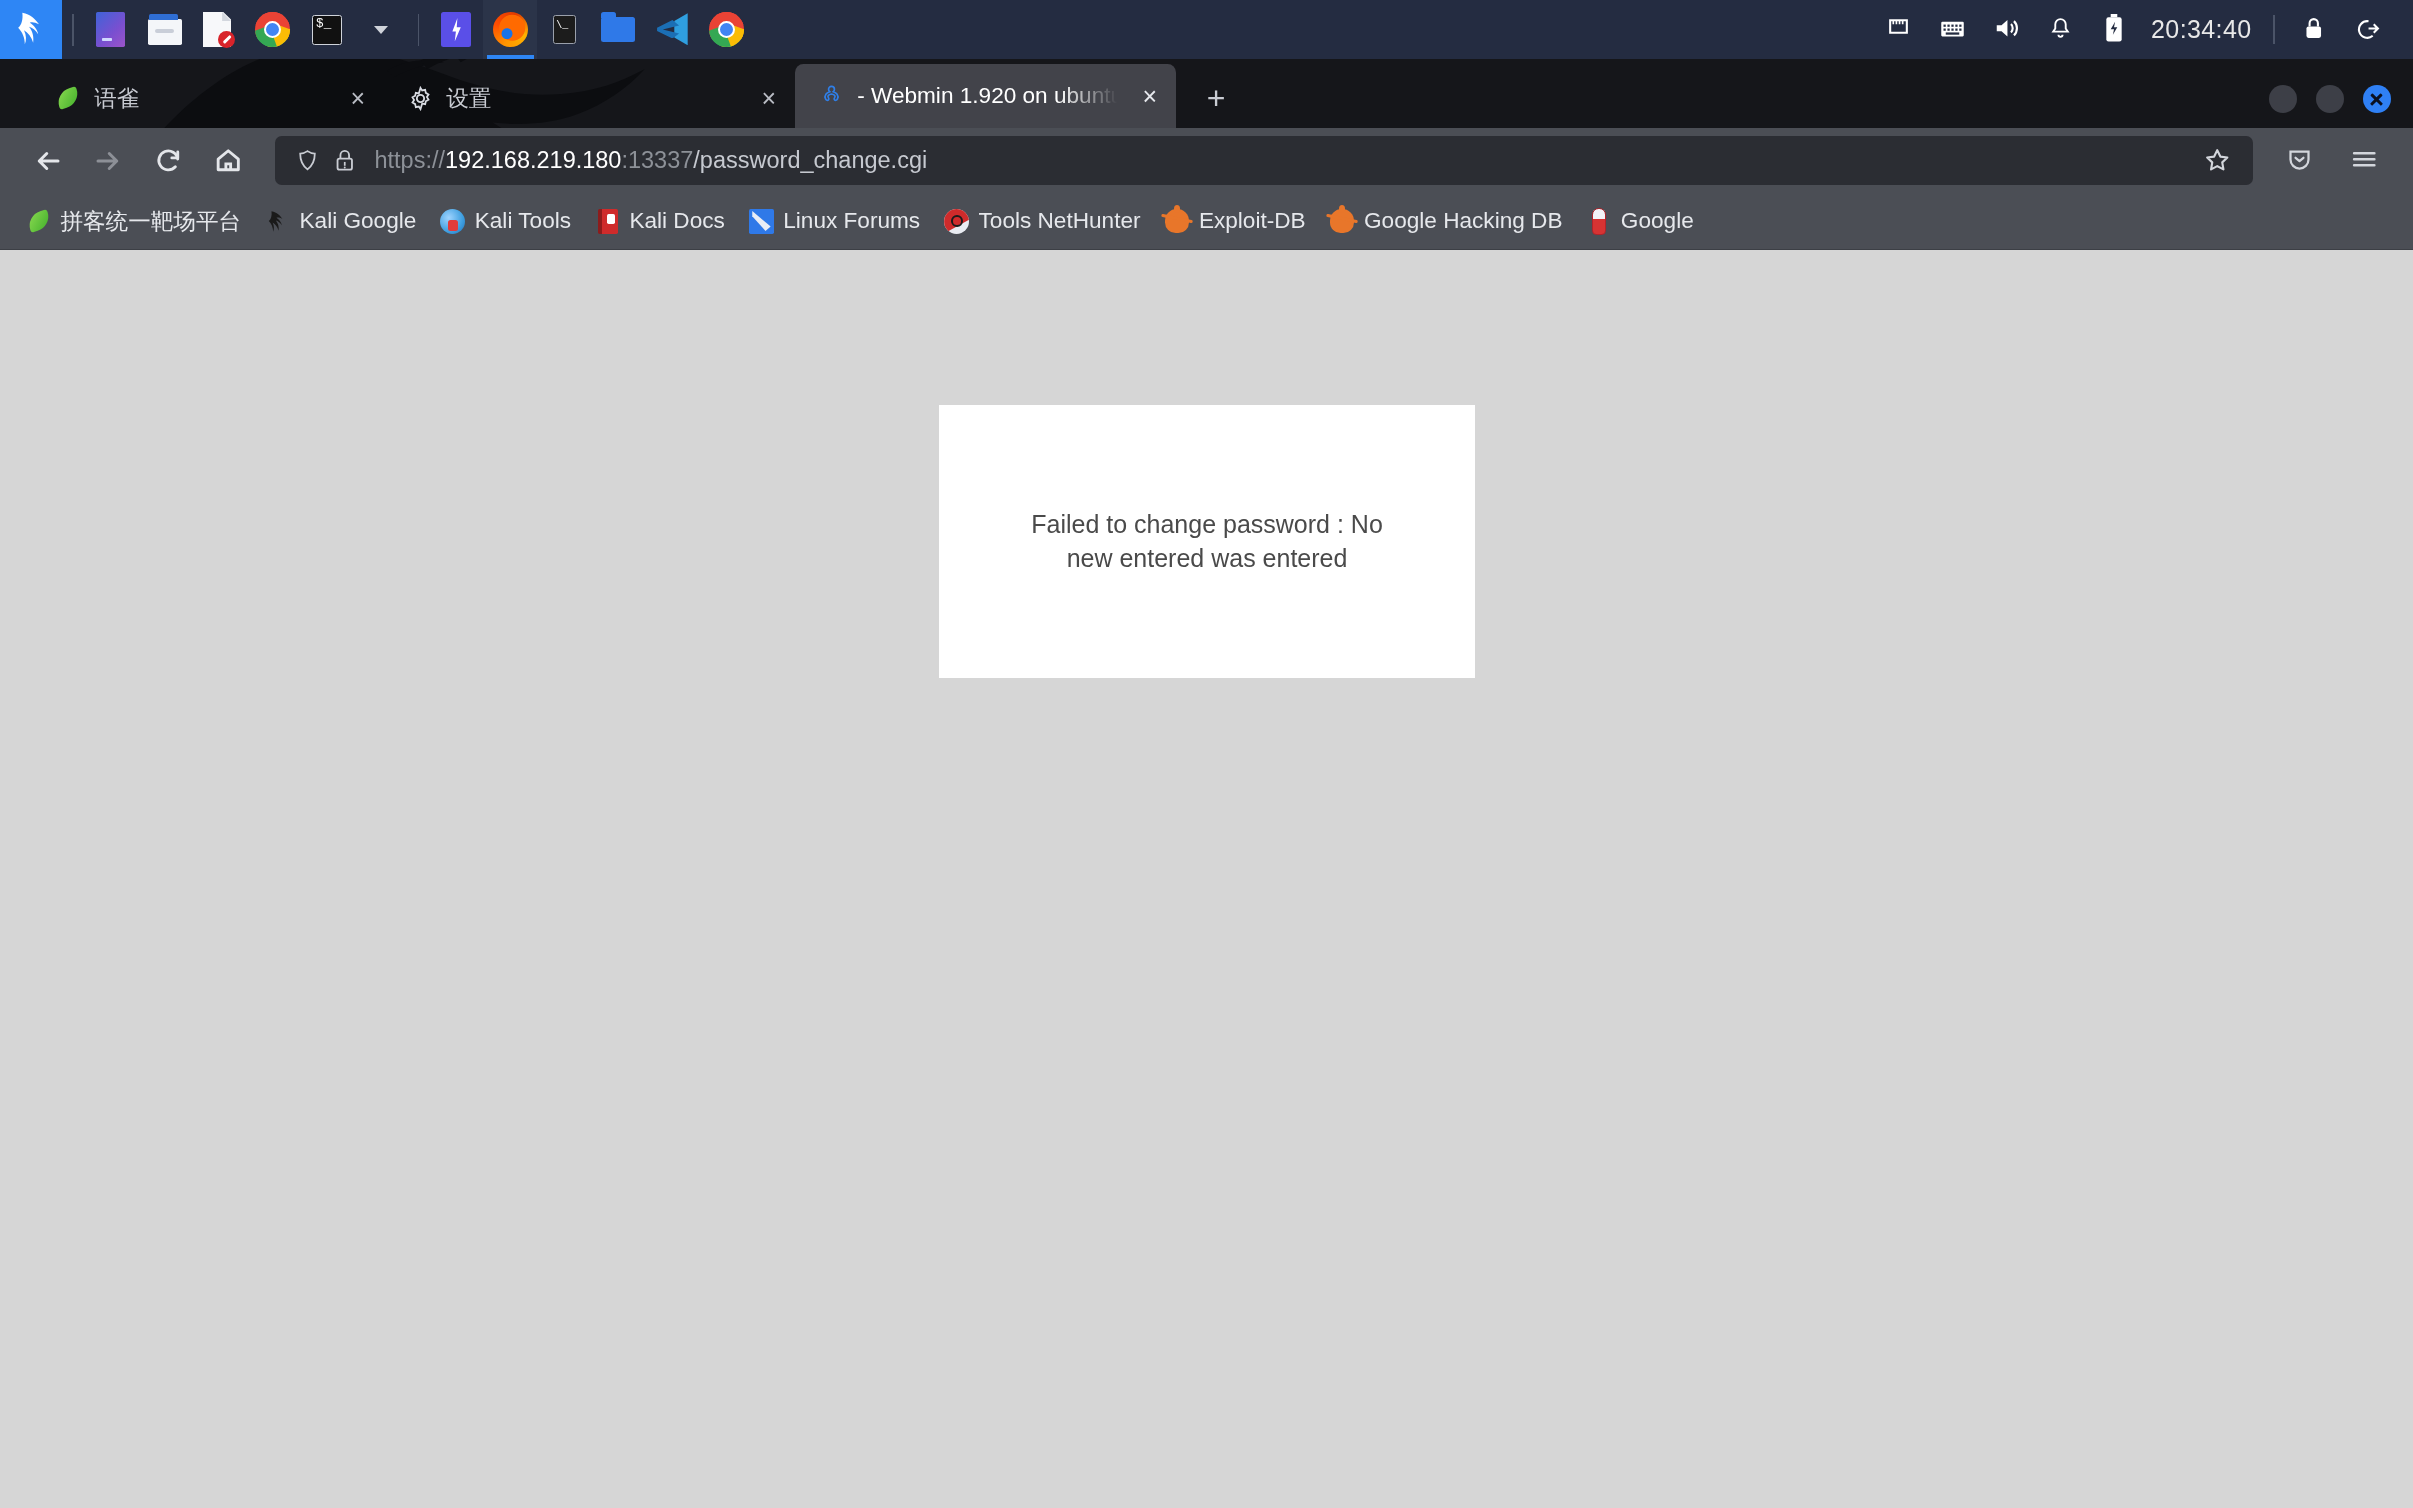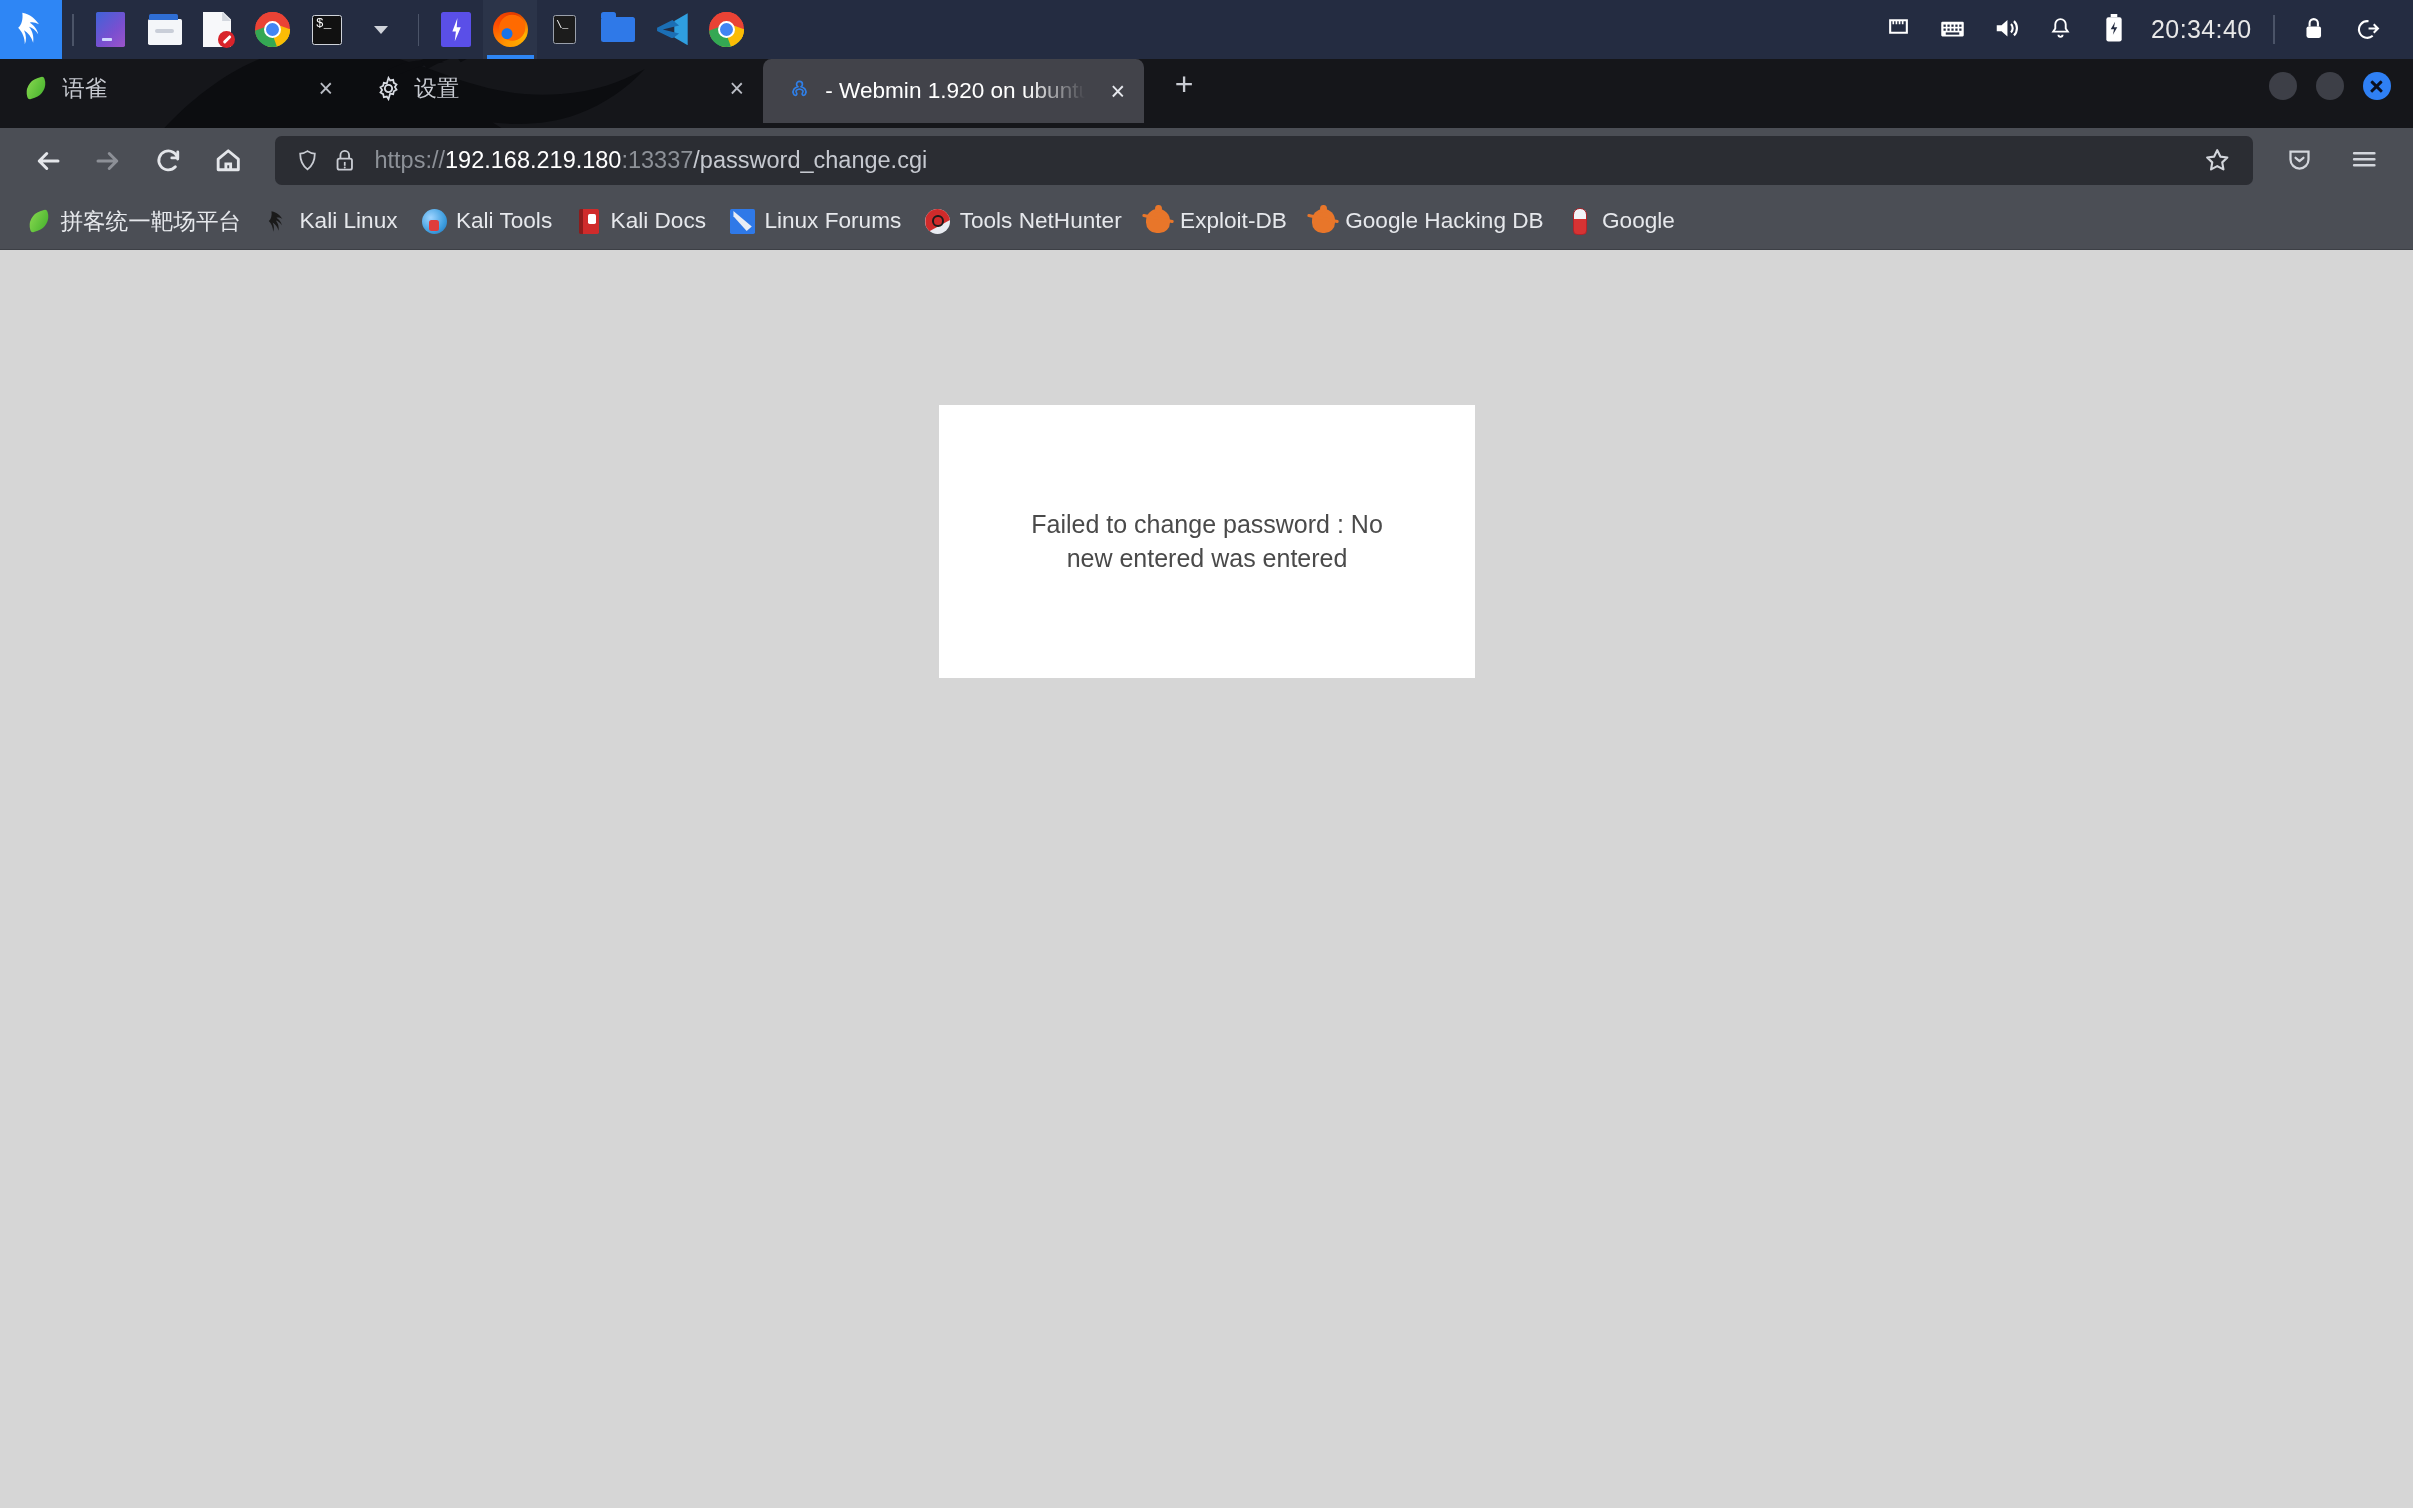--- a/index.html
+++ b/index.html
@@ -163,22 +163,23 @@
 
   
   #browser{
     position:absolute; top:59px; left:0; width:2413px; height:1450px;
     background:#d6d6d6;
   }
 
   
   #tabstrip{
     position:relative; height:69px; background:#15161a;
-    display:flex; 
+    display:flex; align-items:flex-end;
     overflow:hidden;
+    padding-left:32px;
   }
   
   #tabstrip .dragon{
     position:absolute; left:92px; top:-42px; width:612px; height:159px;
     opacity:1; pointer-events:none;
   }
   .tab{
     height:59px; margin-bottom:0;
     display:flex; align-items:center;
     padding:0 6.7px 0 22px;
@@ -616,21 +617,21 @@
         </span>
       <span>拼客统一靶场平台</span>
     </div>
 
     <div class="bm">
       <span class="bmico">
         <svg class="kdragon" viewBox="0 0 42 46">
             <path d="M10 4 C20 6 26 12 30 18 C26 16 22 15 19 16 C24 19 28 24 29 30 C26 25 22 22 18 21 C22 26 24 32 23 40 C21 33 17 28 12 25 C15 31 15 37 13 42 C13 34 10 27 5 22 C9 19 11 12 10 4 Z" fill="#1a1a1a"></path>
           </svg>
       </span>
-      <span>Kali Linux</span>
+      <span>Kali Google</span>
     </div>
 
     <div class="bm">
       <span class="bmico">
           <span class="ktools"></span>
         </span>
       <span>Kali Tools</span>
     </div>
 
     <div class="bm">

